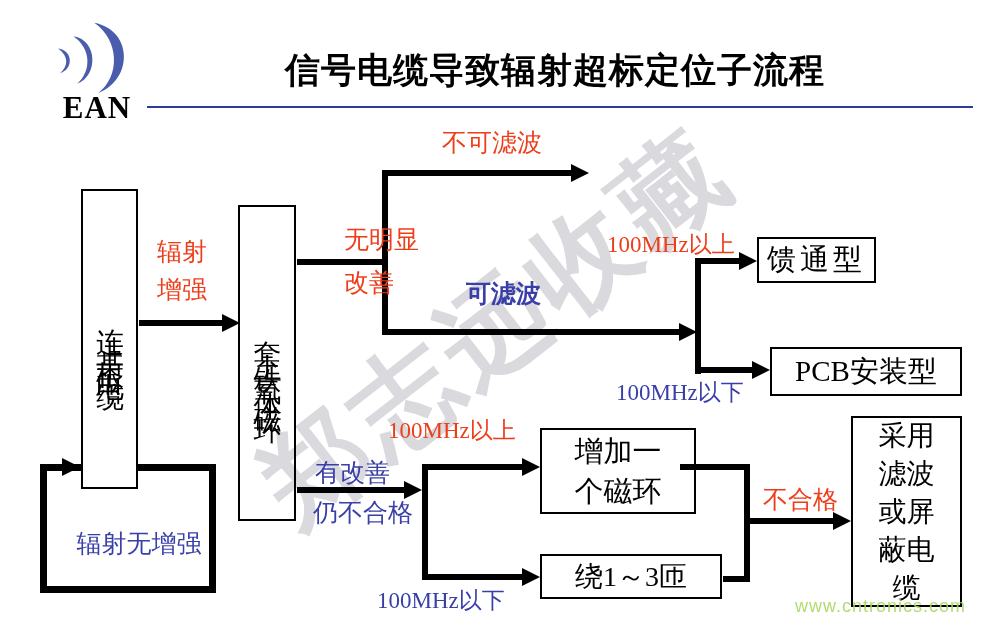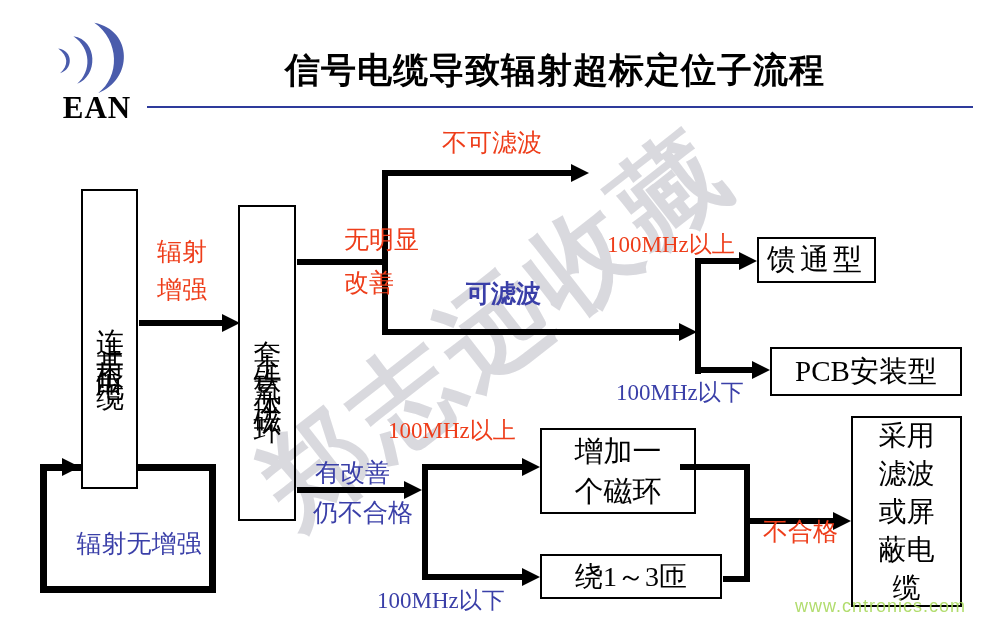--- a/index.html
+++ b/index.html
@@ -52,21 +52,21 @@
   #lbl-radiation-stronger{left:157px;top:233px;font-size:25px;line-height:38px;}
   #lbl-no-obvious{left:312px;top:218px;font-size:25px;line-height:43px;margin-left:32px;}
   #lbl-not-filterable{left:442px;top:126px;font-size:25px;}
   #lbl-filterable{left:466px;top:277px;font-size:25px;font-weight:bold;}
   #lbl-above100-filter{left:607px;top:229px;font-size:23px;}
   #lbl-below100-filter{left:616px;top:377px;font-size:23px;}
   #lbl-improved{left:315px;top:456px;font-size:25px;}
   #lbl-still-fail{left:313px;top:496px;font-size:25px;}
   #lbl-above100-ring{left:388px;top:415px;font-size:23px;}
   #lbl-below100-ring{left:377px;top:585px;font-size:23px;}
-  #lbl-not-qualified{left:763px;top:483px;font-size:25px;margin-top:32px;}
+  #lbl-not-qualified{left:763px;top:483px;font-size:25px;}
 
   
   #wm-owner{position:absolute;left:200px;top:258px;width:590px;height:140px;z-index:1;
             display:flex;align-items:center;justify-content:center;
             font-size:106px;font-weight:bold;color:var(--watermark);opacity:.62;
             letter-spacing:6px;transform:rotate(-38deg);white-space:nowrap;}
   #wm-site{position:absolute;left:795px;top:596px;font-size:18px;z-index:5;
            font-family:"Liberation Sans","DejaVu Sans",sans-serif;
            color:var(--site_green);opacity:.9;letter-spacing:1px;}
 </style>

